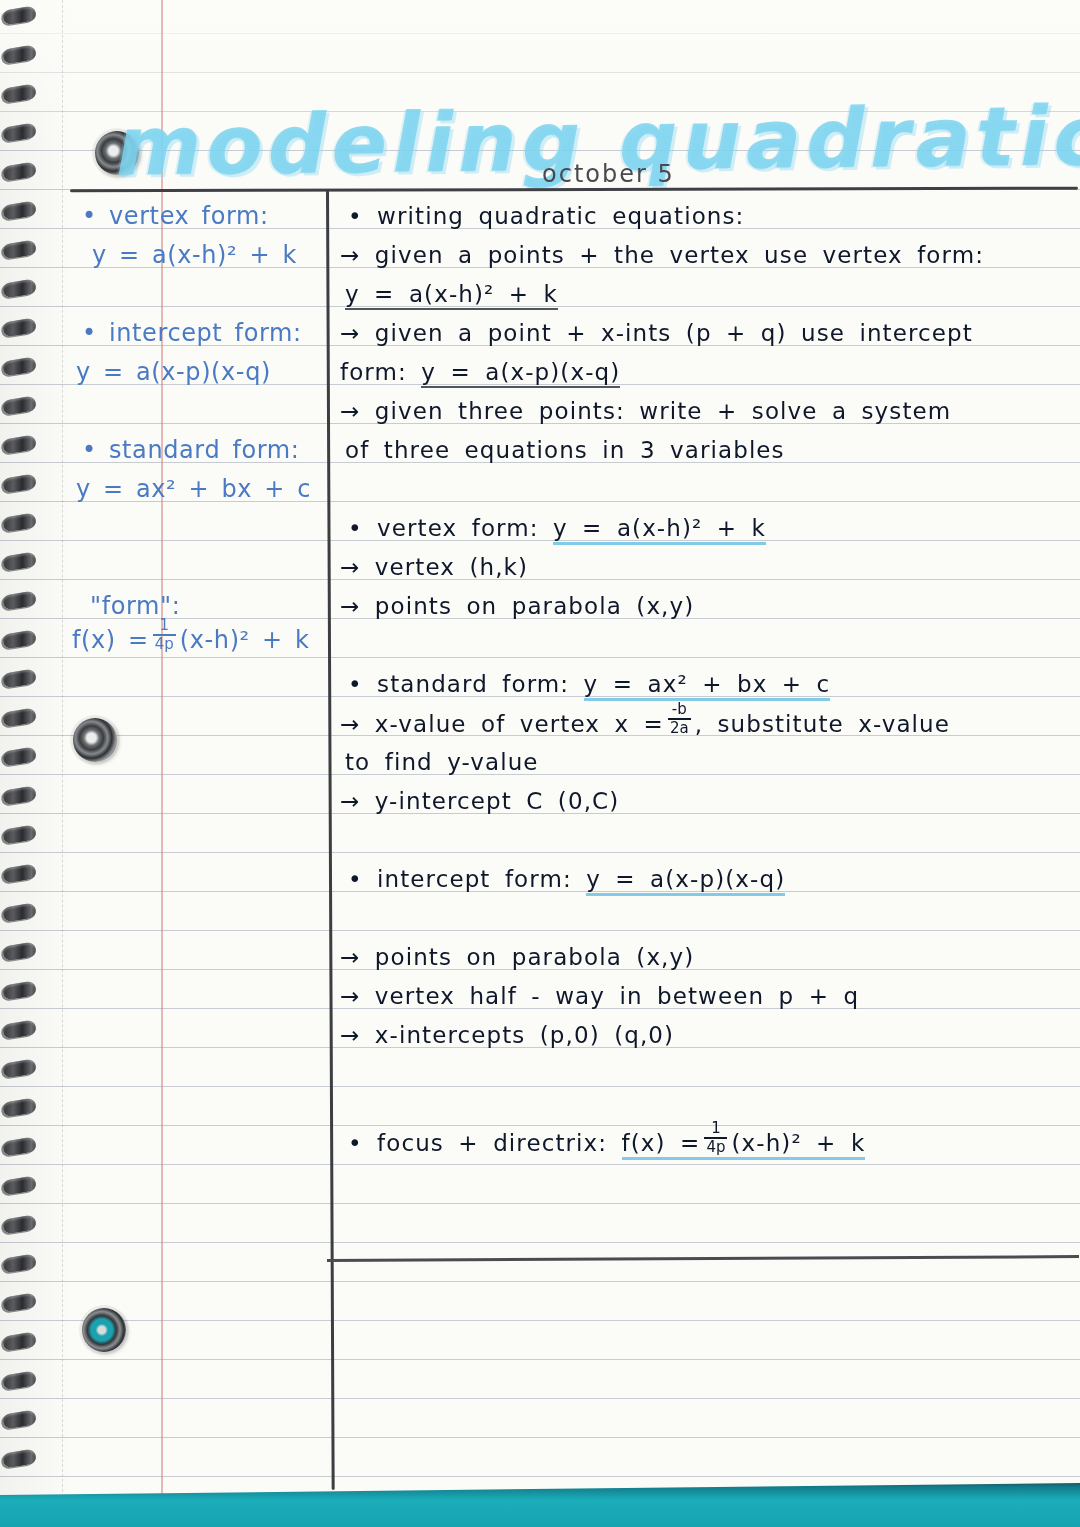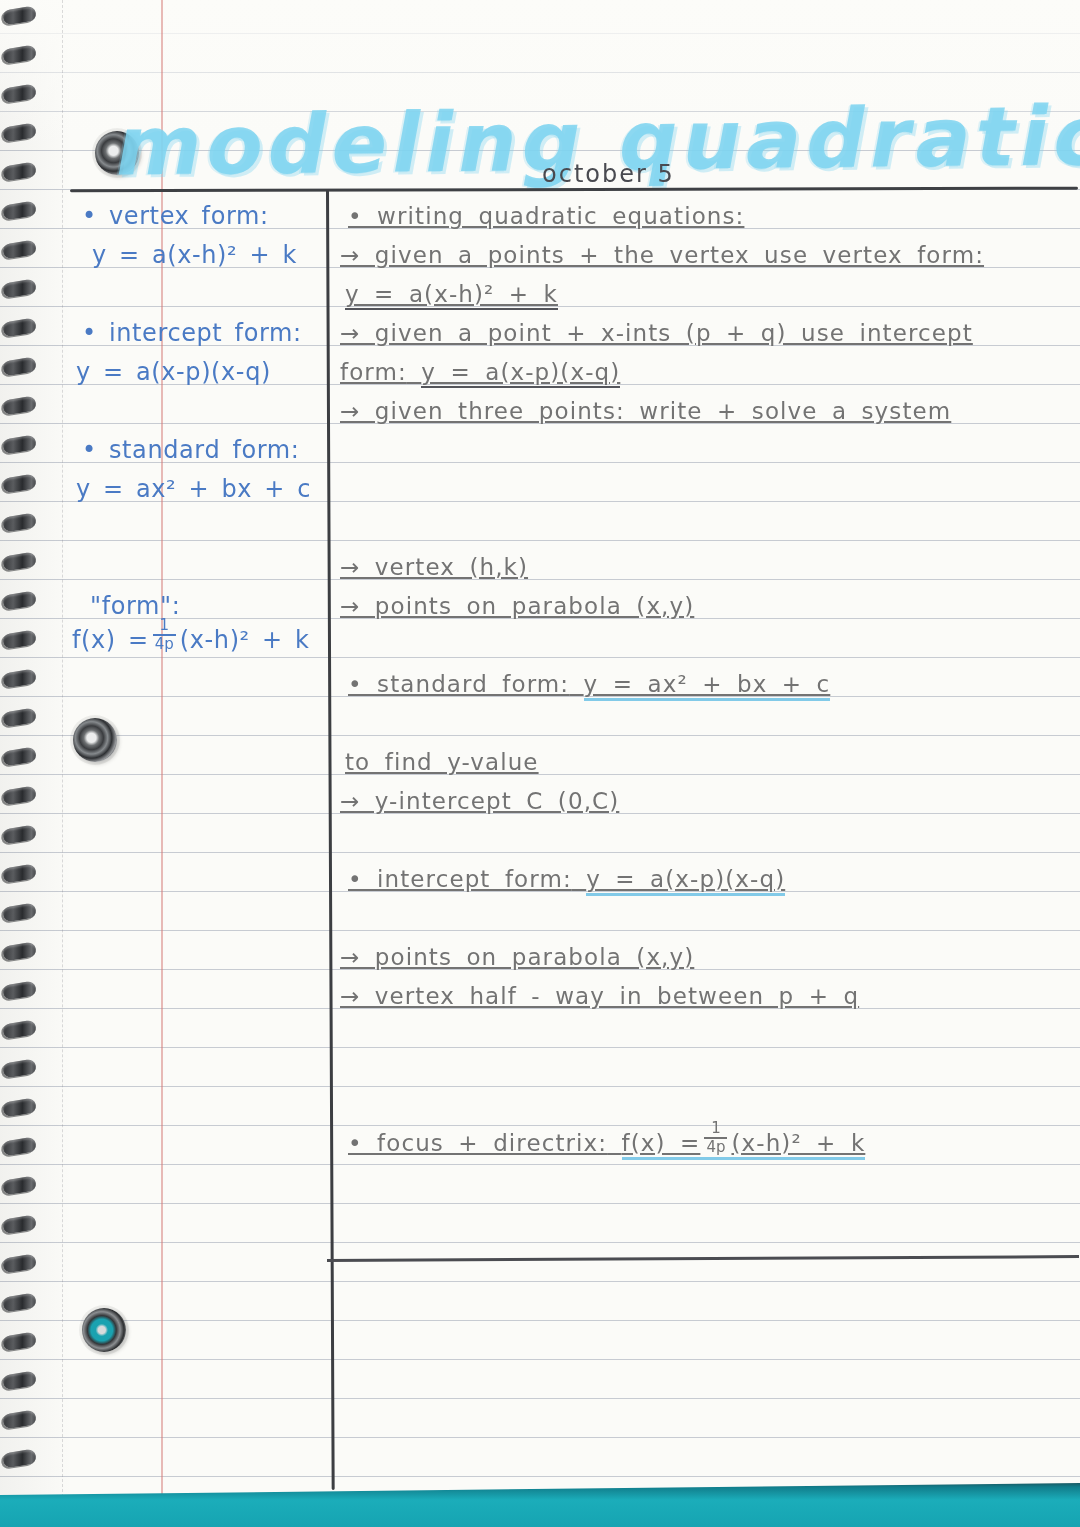--- a/index.html
+++ b/index.html
@@ -53,21 +53,21 @@
     letter-spacing:5px; white-space:nowrap;
     color:rgba(126,212,240,.85);
     text-shadow:3px 3px 0 rgba(126,212,240,.35), -2px 1px 0 rgba(126,212,240,.25);
     transform:rotate(-.6deg);
   }
   .date { position:absolute; left:542px; top:160px; font-size:24px; color:#494a50; letter-spacing:2px; }
 
   
   .line { position:absolute; white-space:nowrap; line-height:30px; }
   .ink  { color:#4a7ac4; font-size:24px; letter-spacing:.6px; word-spacing:4px; }
-  .pencil-txt { color:#737373; font-size:23px; letter-spacing:1.1px; word-spacing:6px;text-decoration:underline; }
+  .pencil-txt { color:#0f172a; font-size:23px; letter-spacing:1.1px; word-spacing:6px; }
   .u-dark { border-bottom:2.5px solid #54555b; padding-bottom:1px; }
   .u-blue { border-bottom:3.5px solid rgba(116,196,230,.9); padding-bottom:1px; }
   .struck { position:relative; display:inline-block; }
   .struck::before { content:""; position:absolute; left:-8px; right:-4px; top:48%; height:2.5px; background:#4d4e54; transform:rotate(-1.3deg); }
   .struck::after  { content:""; position:absolute; left:-8px; right:-2px; top:30%; height:2px; background:#55565c; transform:rotate(.8deg); }
   .frac { display:inline-flex; flex-direction:column; align-items:center; vertical-align:middle; line-height:1; font-size:15px; letter-spacing:0; transform:translateY(-6px); margin:0 4px; }
   .frac .den { border-top:2px solid currentColor; padding:1px 2px 0 2px; }
   .frac .num { padding:0 2px 1px 2px; }
 
   
@@ -159,37 +159,49 @@
     <span class="u-dark">y = a(x-h)² + k</span>
   </div>
 
   <div class="line pencil-txt" style="left:340px; top:318px;">→ given a point + x-ints (p + q) use intercept</div>
   <div class="line pencil-txt" style="left:340px; top:357px;">
     <span>form:</span>
     <span class="u-dark">y = a(x-p)(x-q)</span>
   </div>
 
   <div class="line pencil-txt" style="left:340px; top:396px;">→ given three points: write + solve a system</div>
-
+  <div class="line pencil-txt" style="left:345px; top:435px;">of three equations in 3 variables</div>
+
+  <div class="line pencil-txt" style="left:348px; top:513px;">
+    <span>• vertex form:</span>
+    <span class="u-blue">y = a(x-h)² + k</span>
+  </div>
   <div class="line pencil-txt" style="left:340px; top:552px;">→ vertex (h,k)</div>
   <div class="line pencil-txt" style="left:340px; top:591px;">→ points on parabola (x,y)</div>
 
   <div class="line pencil-txt" style="left:348px; top:669px;">
     <span>• standard form:</span>
     <span class="u-blue">y = ax² + bx + c</span>
   </div>
+  <div class="line pencil-txt" style="left:340px; top:708px;">
+    <span>→ x-value of vertex  x =</span><span class="frac">
+        <span class="num">-b</span>
+        <span class="den">2a</span>
+      </span><span>,  substitute x-value</span>
+  </div>
   <div class="line pencil-txt" style="left:345px; top:747px;">to find y-value</div>
   <div class="line pencil-txt" style="left:340px; top:786px;">→ y-intercept  C  (0,C)</div>
 
   <div class="line pencil-txt" style="left:348px; top:864px;">
     <span>• intercept form:</span>
     <span class="u-blue">y = a(x-p)(x-q)</span>
   </div>
   <div class="line pencil-txt" style="left:340px; top:942px;">→ points on parabola (x,y)</div>
   <div class="line pencil-txt" style="left:340px; top:981px;">→ vertex  half - way  in  between  p + q</div>
+  <div class="line pencil-txt" style="left:340px; top:1020px;">→ x-intercepts (p,0)  (q,0)</div>
 
   <div class="line pencil-txt" style="left:348px; top:1127px;">
     <span>• focus + directrix:</span>
     <span class="u-blue"><span>f(x) =</span><span class="frac">
           <span class="num">1</span>
           <span class="den">4p</span>
         </span><span>(x-h)² + k</span></span>
   </div>
 
   <div class="desk"></div>

